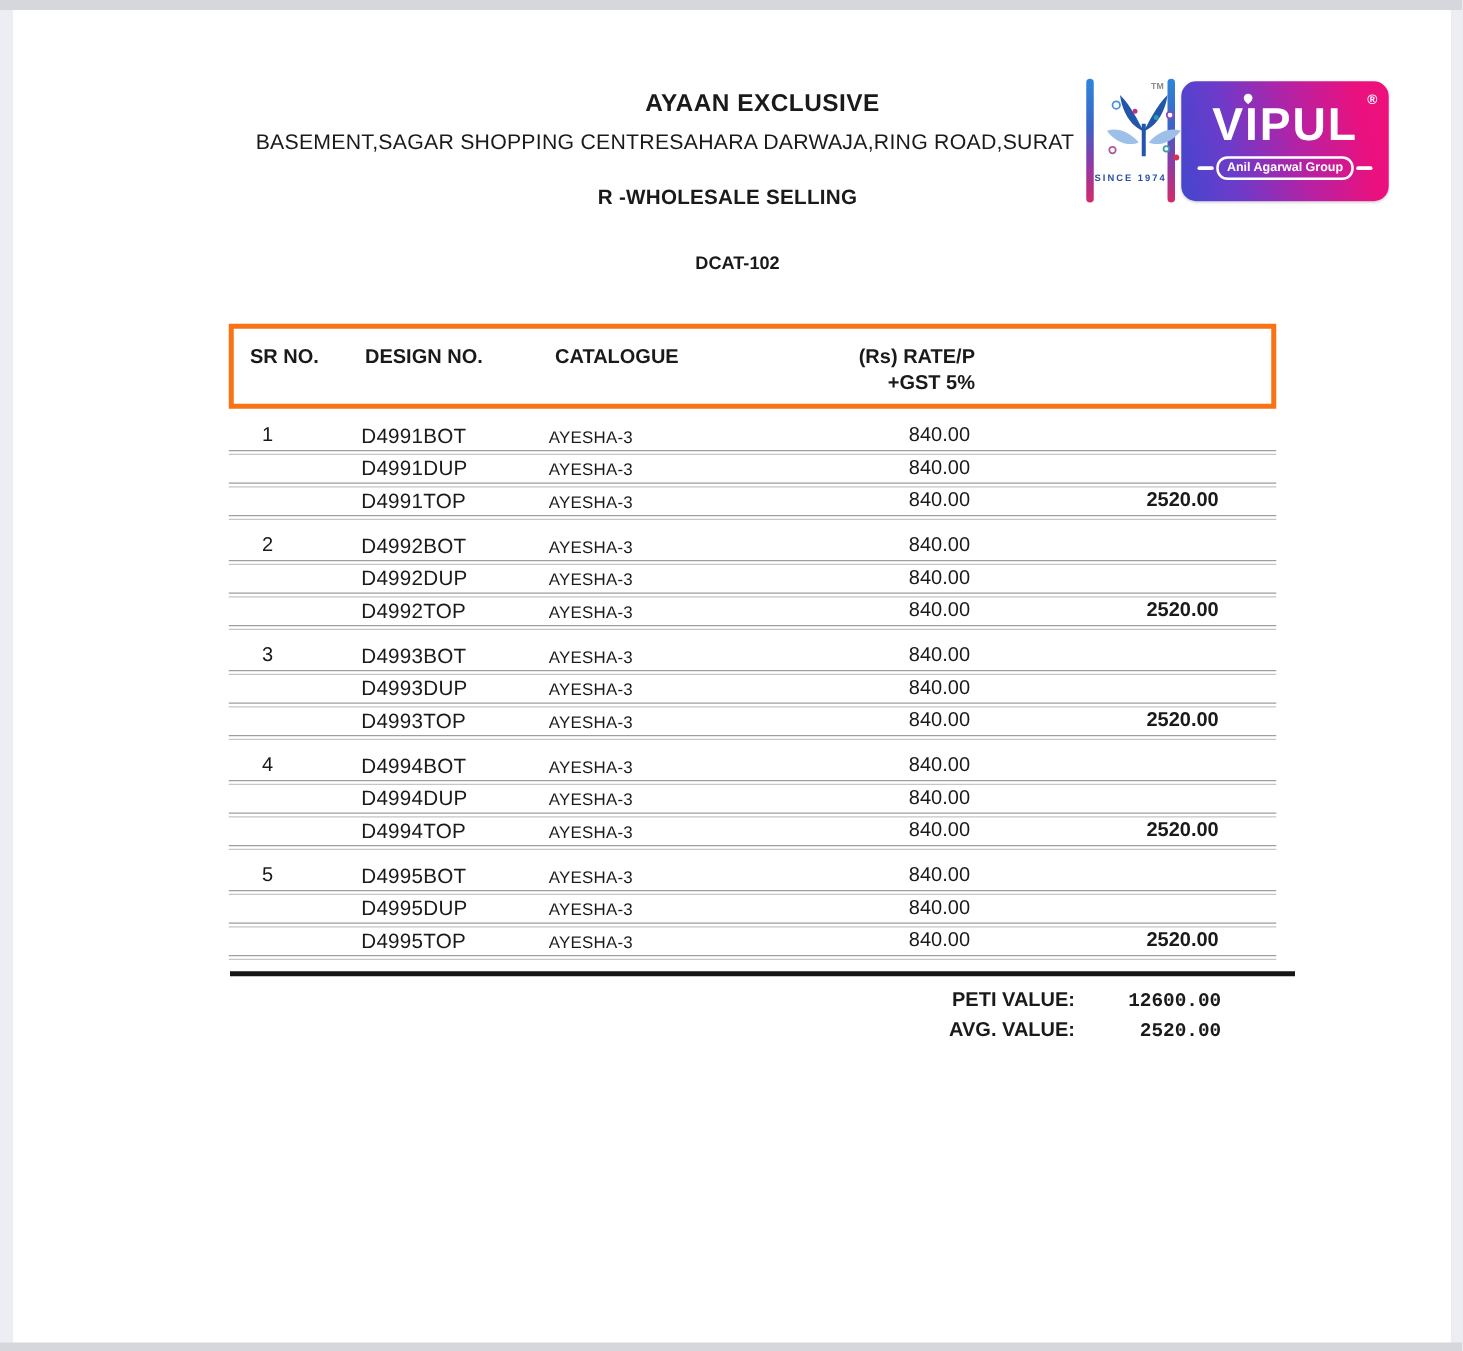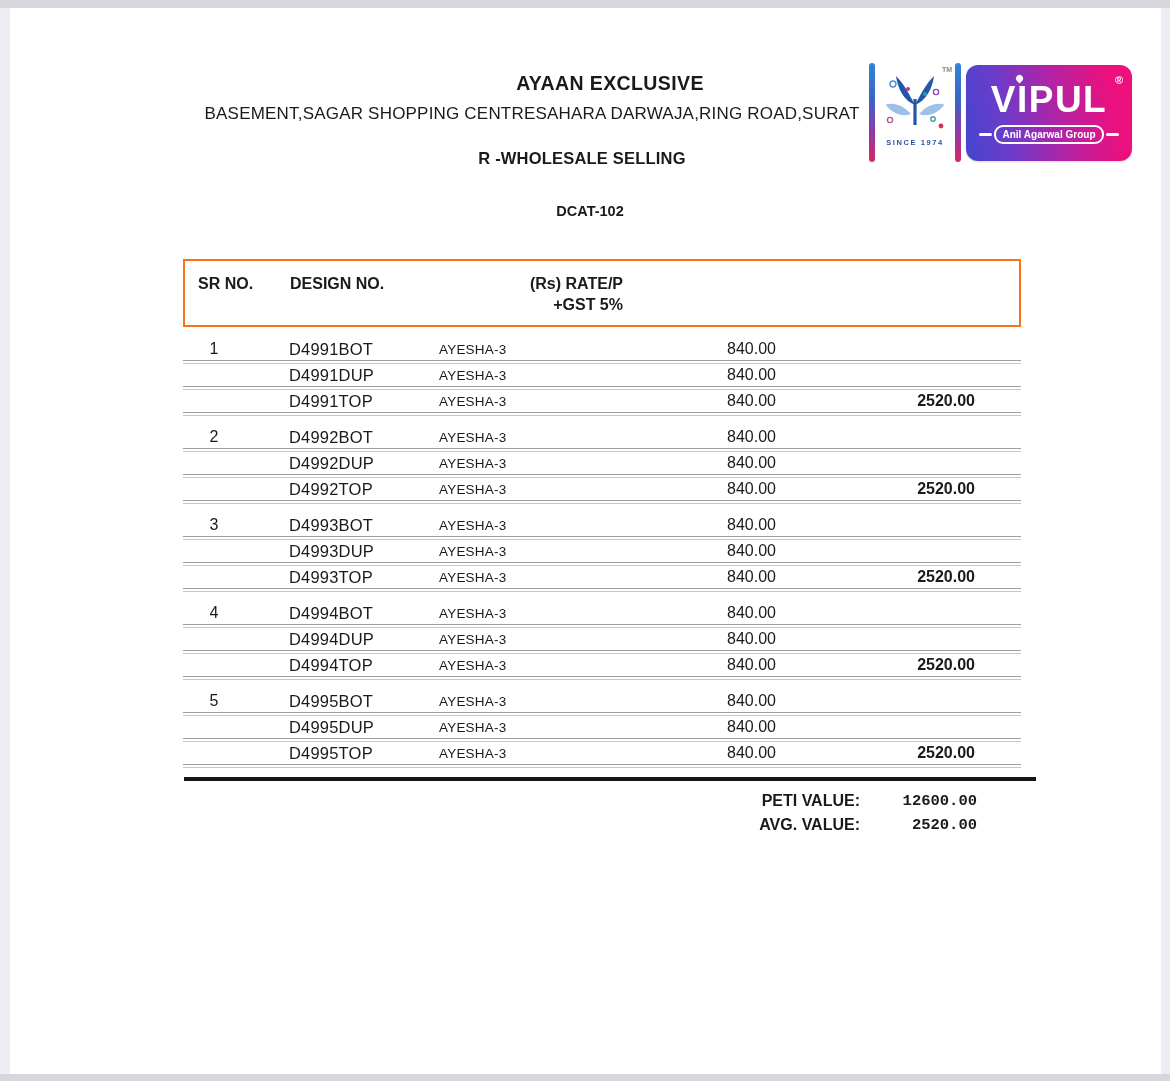--- a/index.html
+++ b/index.html
@@ -39,21 +39,21 @@
     top: 203px; left: 590px; transform: translateX(-50%);
     font-size: 14.5px; font-weight: bold; white-space: nowrap;
   }
 
   
   .logo-wrap { position: absolute; left: 869px; top: 61px; display: flex; align-items: flex-start; }
   .gbar {
     width: 6px; height: 99px; border-radius: 3px; margin-top: 2px;
     background: linear-gradient(180deg, #2f86d8 0%, #3a64c6 38%, #8c3aa8 68%, #d42a6a 100%);
   }
-  .plant-block { width: 80px; height: 101px; position: relative; }
+  .plant-block { width: 59px; height: 101px; position: relative; }
   .tm-mark { position: absolute; right: 3px; top: 5px; font-size: 7px; color: #8a8a8a; font-weight: bold; }
   .plant-svg { position: absolute; left: 9px; top: 8px; }
   .since-text {
     position: absolute; left: 0; right: 0; top: 77px; text-align: center;
     font-size: 7.5px; font-weight: bold; color: #2a52a0; letter-spacing: 1.6px; white-space: nowrap;
   }
   .vipul-box {
     width: 166px; height: 96px; margin-left: 5px; margin-top: 4px;
     border-radius: 12px; position: relative;
     background: linear-gradient(78deg, #4346cf 0%, #6e3bc9 26%, #b522a4 56%, #e9117f 84%, #ef107a 100%);
@@ -74,21 +74,21 @@
   }
   .pill-dash { width: 13px; height: 2.5px; background: #ffffff; border-radius: 2px; }
   .group-pill {
     border: 2px solid #ffffff; border-radius: 9px; padding: 0 7px;
     font-size: 10px; font-weight: bold; color: #ffffff; line-height: 15px; white-space: nowrap;
   }
 
   
   .thead {
     position: absolute; left: 183px; top: 259px; width: 838px; height: 68px;
-    border: 2px solid #f97316;
+    border: 4px solid #f97316;
     display: grid; grid-template-columns: 100px 152px 188px 155px 1fr;
     padding-top: 12px; font-weight: bold; font-size: 16px; line-height: 21px;
   }
   .th-sr       { padding-left: 13px; }
   .th-design   { padding-left: 5px; }
   .th-cat      { padding-left: 5px; }
   .th-rate     { text-align: right; padding-right: 2px; }
   .th-combo    { text-align: right; padding-right: 29px; }
 
   .tbody { position: absolute; left: 183px; top: 338px; width: 838px; }
@@ -154,20 +154,21 @@
       <span class="pill-dash"></span>
       <span class="group-pill">Anil Agarwal Group</span>
       <span class="pill-dash"></span>
     </div>
   </div>
 </div>
 
 <div class="thead">
   <div class="th-sr">SR NO.</div>
   <div class="th-design">DESIGN NO.</div>
+  <div class="th-cat">CATALOGUE</div>
   <div class="th-rate">
     <div>(Rs) RATE/P</div>
     <div>+GST 5%</div>
   </div>
 </div>
 
 <div class="tbody" id="table-body">
     <div class="trow">
       <div class="c-sr">1</div>
       <div class="c-design">D4991BOT</div>

